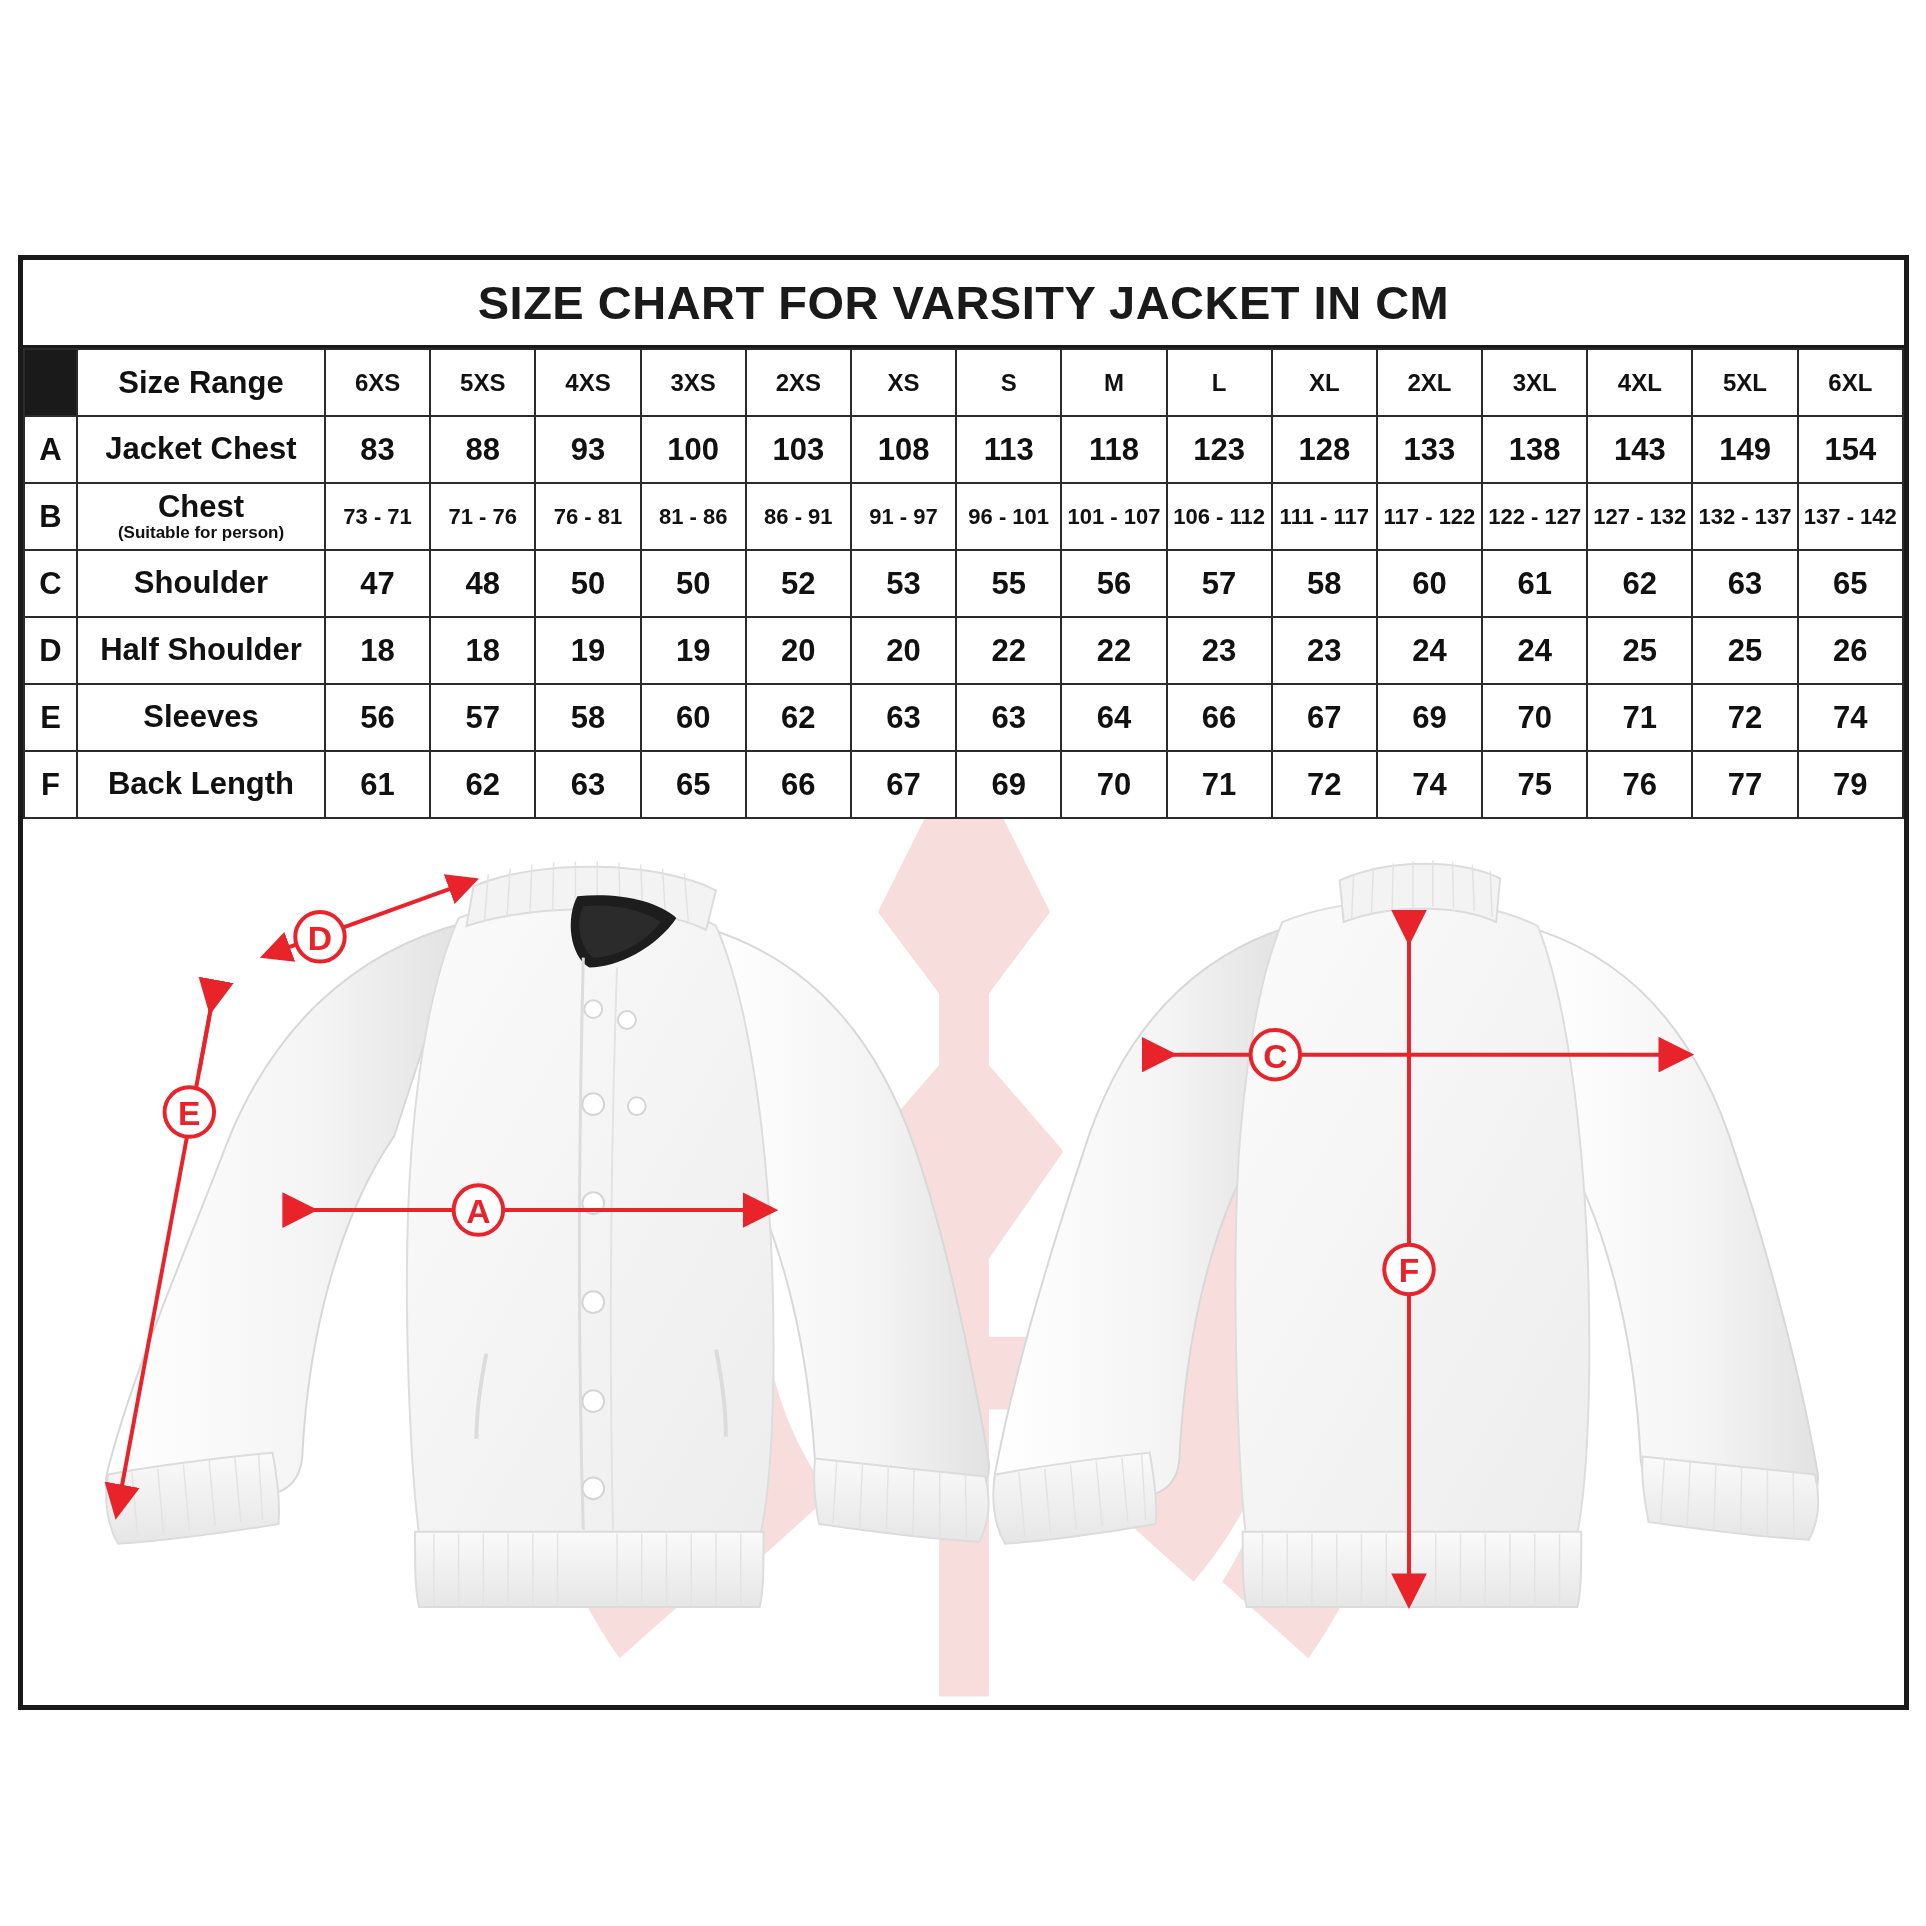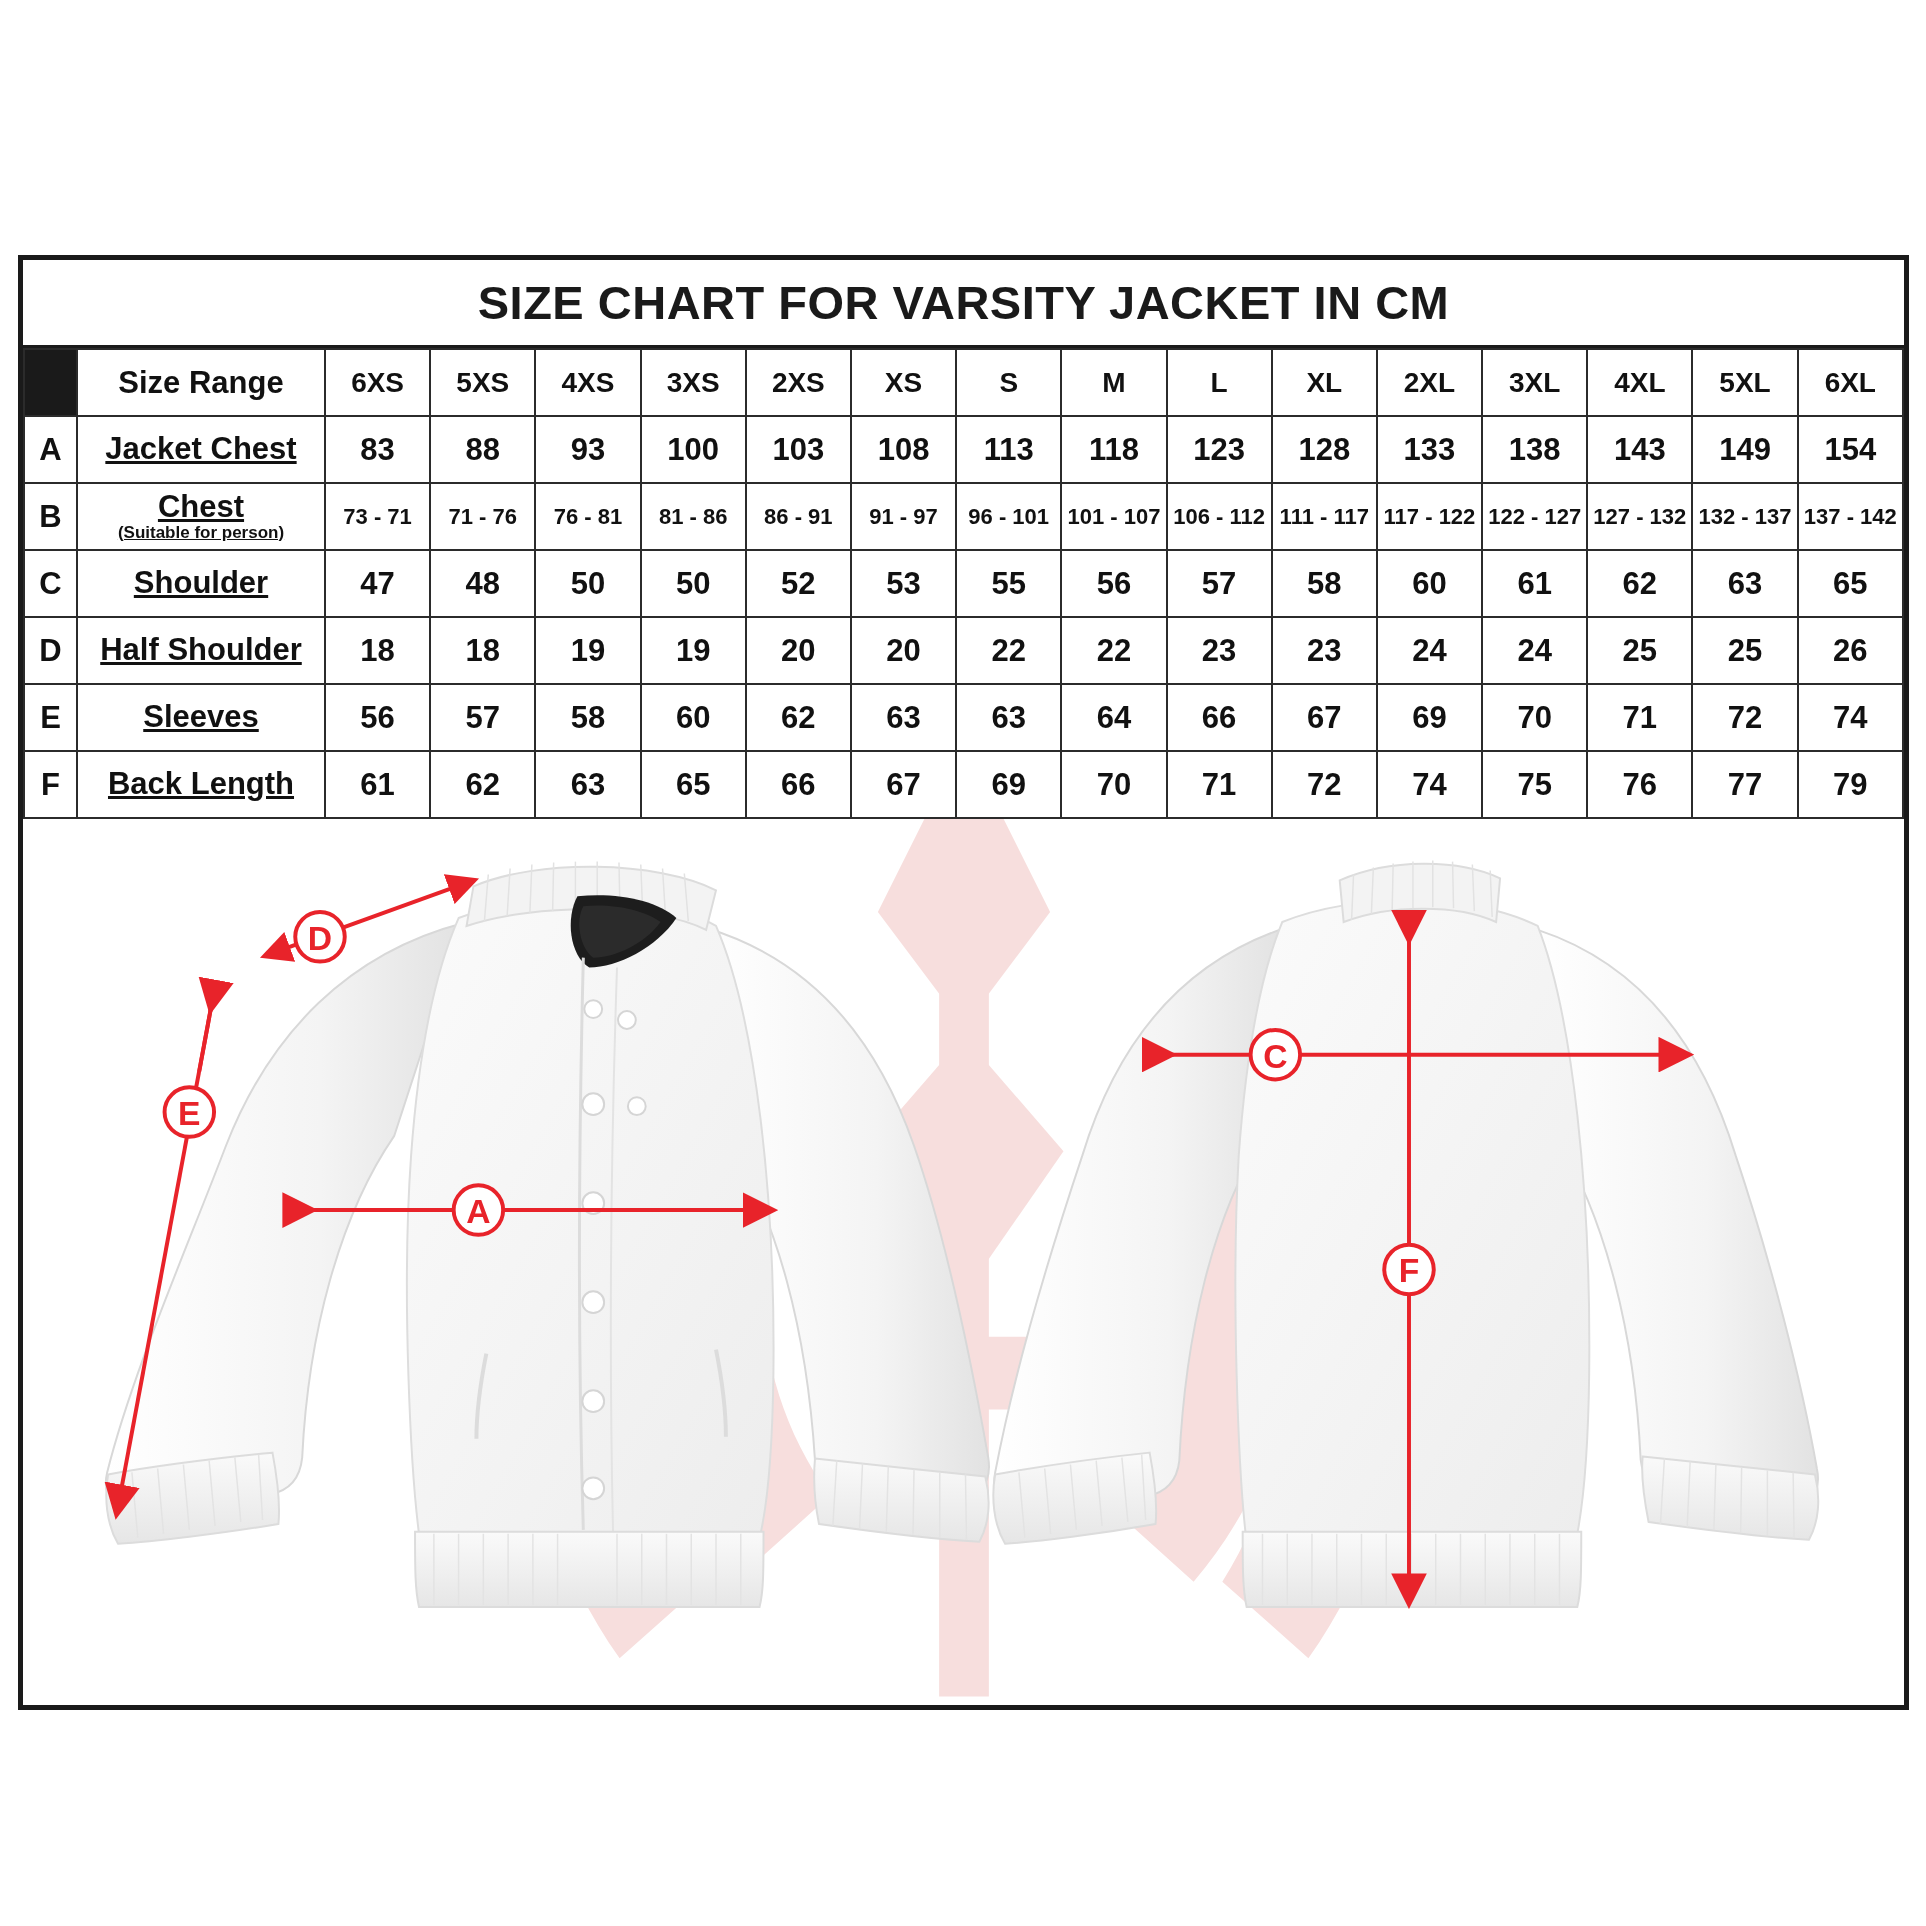--- a/index.html
+++ b/index.html
@@ -59,21 +59,21 @@
     text-align: center;
     vertical-align: middle;
     padding: 0;
     height: 65px;
     color: #111111;
     background: transparent;
   }
   .hdr-row th {
     background: #1a1a1a;
     color: #ffffff;
-    font-size: 28px;
+    font-size: 24px;
     font-weight: bold;
     border: 2px solid #1a1a1a;
     height: 69px;
   }
   .hdr-row th.col-letter {
     width: 51px;
     background: #1a1a1a;
   }
   .hdr-row th.col-label {
     width: 246px;
@@ -86,21 +86,20 @@
     color: #e8232a;
     font-weight: bold;
     font-size: 31px;
   }
   td.col-label {
     width: 246px;
     font-size: 31px;
     font-weight: bold;
     text-align: center;
     line-height: 1.05;
-    text-decoration: underline;
   }
   td.col-label .sub {
     display: block;
     font-size: 17px;
     font-weight: bold;
   }
   td.val {
     font-size: 31px;
     font-weight: bold;
   }

